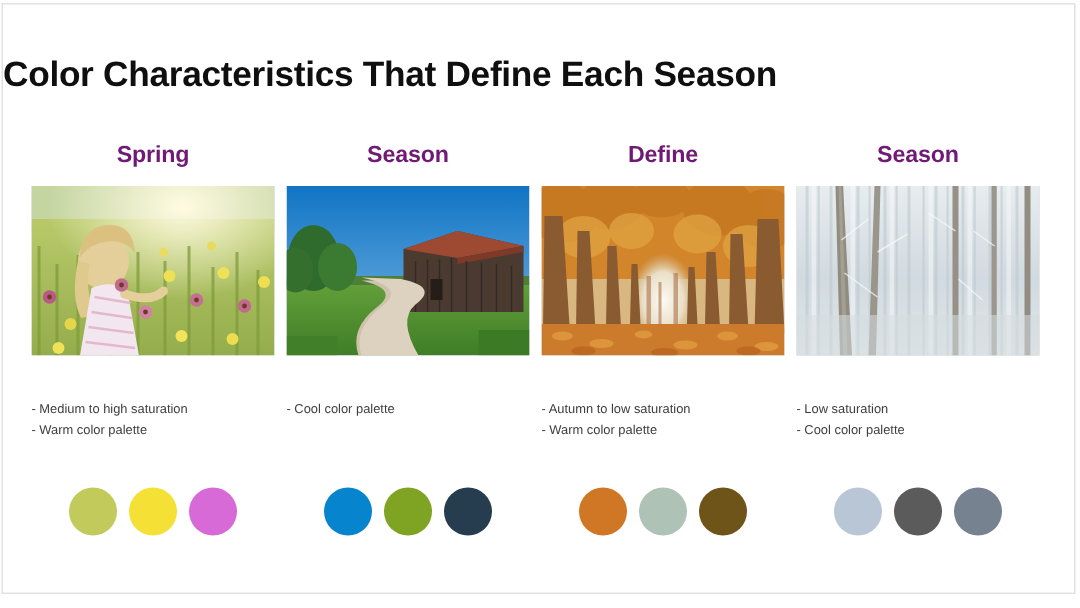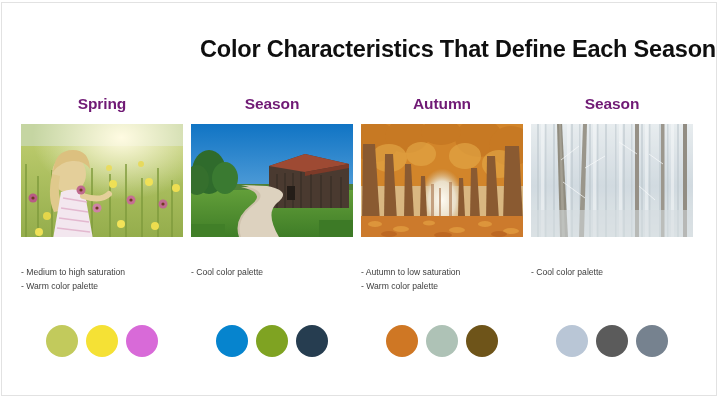--- a/index.html
+++ b/index.html
@@ -24,21 +24,21 @@
     border: 1px solid #e2e2e2;
     box-sizing: border-box;
   }
 
   
   #title {
     position: absolute;
     left: 0;
     top: 33px;
     width: 100%;
-    text-align: right;
+    text-align: left;
     font-size: 23.5px;
     font-weight: bold;
     color: #0f0f0f;
     letter-spacing: -0.2px;
   }
 
   
   .column {
     position: absolute;
     top: 0;
@@ -242,21 +242,21 @@
     </div>
 
     <div class="swatch-row">
       <div class="swatch" style="background:#0684ce"></div>
       <div class="swatch" style="background:#7fa322"></div>
       <div class="swatch" style="background:#263d50"></div>
     </div>
   </div>
 
   <div class="column col-2">
-    <div class="season-heading">Autumn</div>
+    <div class="season-heading">Define</div>
 
     <div class="photo">
       <svg viewBox="0 0 162 113" preserveAspectRatio="none">
         <defs>
           <radialGradient id="auFog" cx="0.5" cy="0.66" r="0.45">
             <stop offset="0" stop-color="#fdfaf2"></stop>
               <stop offset="0.6" stop-color="#eadfc8"></stop>
             <stop offset="1" stop-color="#d3b98c" stop-opacity="0"></stop>
           </radialGradient>
           <linearGradient id="auCanopy" x1="0" y1="0" x2="0" y2="1">
@@ -386,20 +386,21 @@
             <path d="M108 62 l16 14"></path>
             <path d="M132 40 l-14 -10"></path>
         </g>
 
         <rect width="162" height="113" fill="#e4eaee" opacity="0.3"></rect>
         <rect y="86" width="162" height="27" fill="#d6dde0" opacity="0.55"></rect>
       </svg>
     </div>
 
     <div class="desc">
+      <div class="line">- Low saturation</div>
       <div class="line">- Cool color palette</div>
     </div>
 
     <div class="swatch-row">
       <div class="swatch" style="background:#b9c6d6"></div>
       <div class="swatch" style="background:#5b5b5b"></div>
       <div class="swatch" style="background:#76828f"></div>
     </div>
   </div>
 

